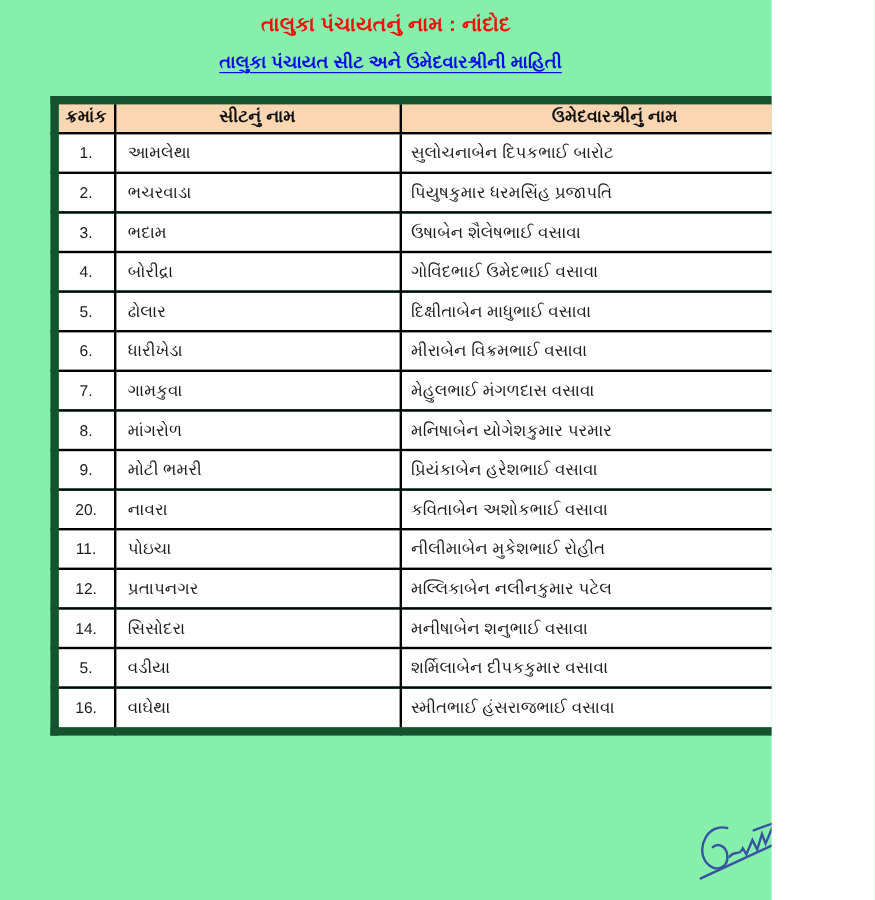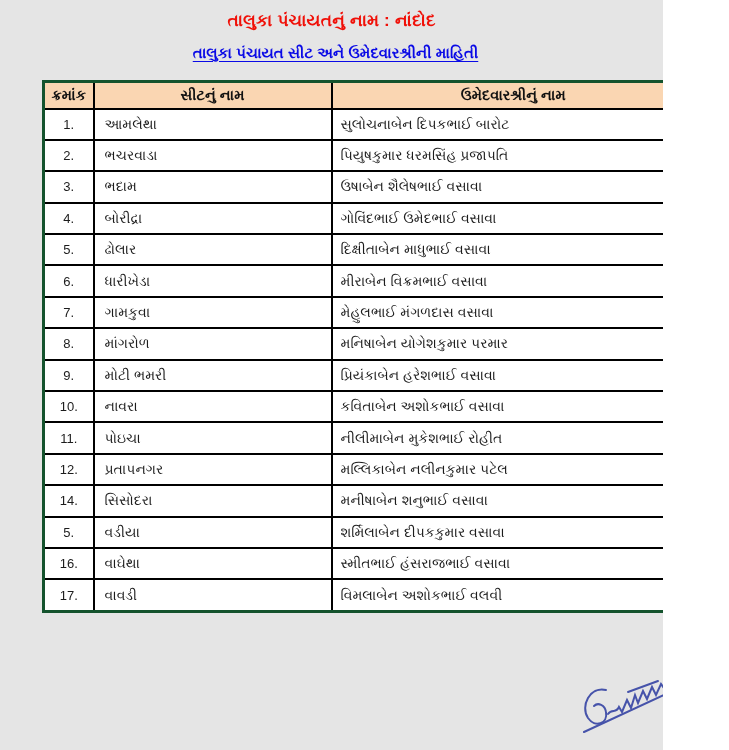--- a/index.html
+++ b/index.html
@@ -1,23 +1,22 @@
 <!DOCTYPE html>
 <html><head>
 <meta charset="utf-8">
 <style>
   html,body{margin:0;padding:0;}
   body{background:#ffffff;}
   .page{
     position:relative;
     width:643px;height:750px;
-    background:#e5e5e5;
+    background:#86efac;
     font-family:"Liberation Sans", sans-serif;
     overflow:hidden;
-    padding-left:20px;
   }
   .title{
     position:absolute;top:11px;left:0;width:100%;
     text-align:center;
     font-size:17px;font-weight:bold;
     color:#f01008;
     letter-spacing:0.2px;
   }
   .subtitle{
     position:absolute;top:44px;left:4px;width:100%;
@@ -25,21 +24,21 @@
     font-size:15px;font-weight:bold;
     color:#0a0ae6;
     text-decoration:underline;
     text-underline-offset:3px;
   }
   table.main{
     position:absolute;left:42px;top:80px;
     width:655px;height:533px;
     border-collapse:collapse;
     table-layout:fixed;
-    border:3px solid #14532d;
+    border:7px solid #14532d;
   }
   table.main th, table.main td{
     border:2px solid #000;
     vertical-align:middle;
     overflow:hidden;
     white-space:nowrap;
   }
   table.main thead tr{height:27px;}
   th{
     background:#fad6b2;
@@ -127,21 +126,21 @@
           <td class="c-no">8.</td>
           <td class="c-seat">માંગરોળ</td>
           <td class="c-cand">મનિષાબેન યોગેશકુમાર પરમાર</td>
         </tr>
         <tr>
           <td class="c-no">9.</td>
           <td class="c-seat">મોટી ભમરી</td>
           <td class="c-cand">પ્રિયંકાબેન હરેશભાઈ વસાવા</td>
         </tr>
         <tr>
-          <td class="c-no">10.</td>
+          <td class="c-no">20.</td>
           <td class="c-seat">નાવરા</td>
           <td class="c-cand">કવિતાબેન અશોકભાઈ વસાવા</td>
         </tr>
         <tr>
           <td class="c-no">11.</td>
           <td class="c-seat">પોઇચા</td>
           <td class="c-cand">નીલીમાબેન મુકેશભાઈ રોહીત</td>
         </tr>
         <tr>
           <td class="c-no">12.</td>
@@ -156,25 +155,20 @@
         <tr>
           <td class="c-no">5.</td>
           <td class="c-seat">વડીયા</td>
           <td class="c-cand">શર્મિલાબેન દીપકકુમાર વસાવા</td>
         </tr>
         <tr>
           <td class="c-no">16.</td>
           <td class="c-seat">વાઘેથા</td>
           <td class="c-cand">સ્મીતભાઈ હંસરાજભાઈ વસાવા</td>
         </tr>
-        <tr>
-          <td class="c-no">17.</td>
-          <td class="c-seat">વાવડી</td>
-          <td class="c-cand">વિમલાબેન અશોકભાઈ વલવી</td>
-        </tr>
       </tbody>
   </table>
 
   <svg class="signature" viewBox="0 0 136 80" xmlns="http://www.w3.org/2000/svg">
     <g fill="none" stroke="#2b3aa0" stroke-width="2" stroke-linecap="round" opacity="0.85">
       <path d="M34,28 C18,24 8,44 16,56 C23,66 36,62 34,50 C33,43 26,40 22,44"></path>
       <path d="M36,52 C40,46 44,52 47,45 L50,50 L55,38 L59,46 L63,33 L66,41 L71,29 L75,37 L80,25 L84,33 L89,22 L94,29 L99,18 L104,25 L109,15"></path>
       <path d="M56,30 L86,19"></path>
       <path d="M12,70 L120,20"></path>
     </g>

